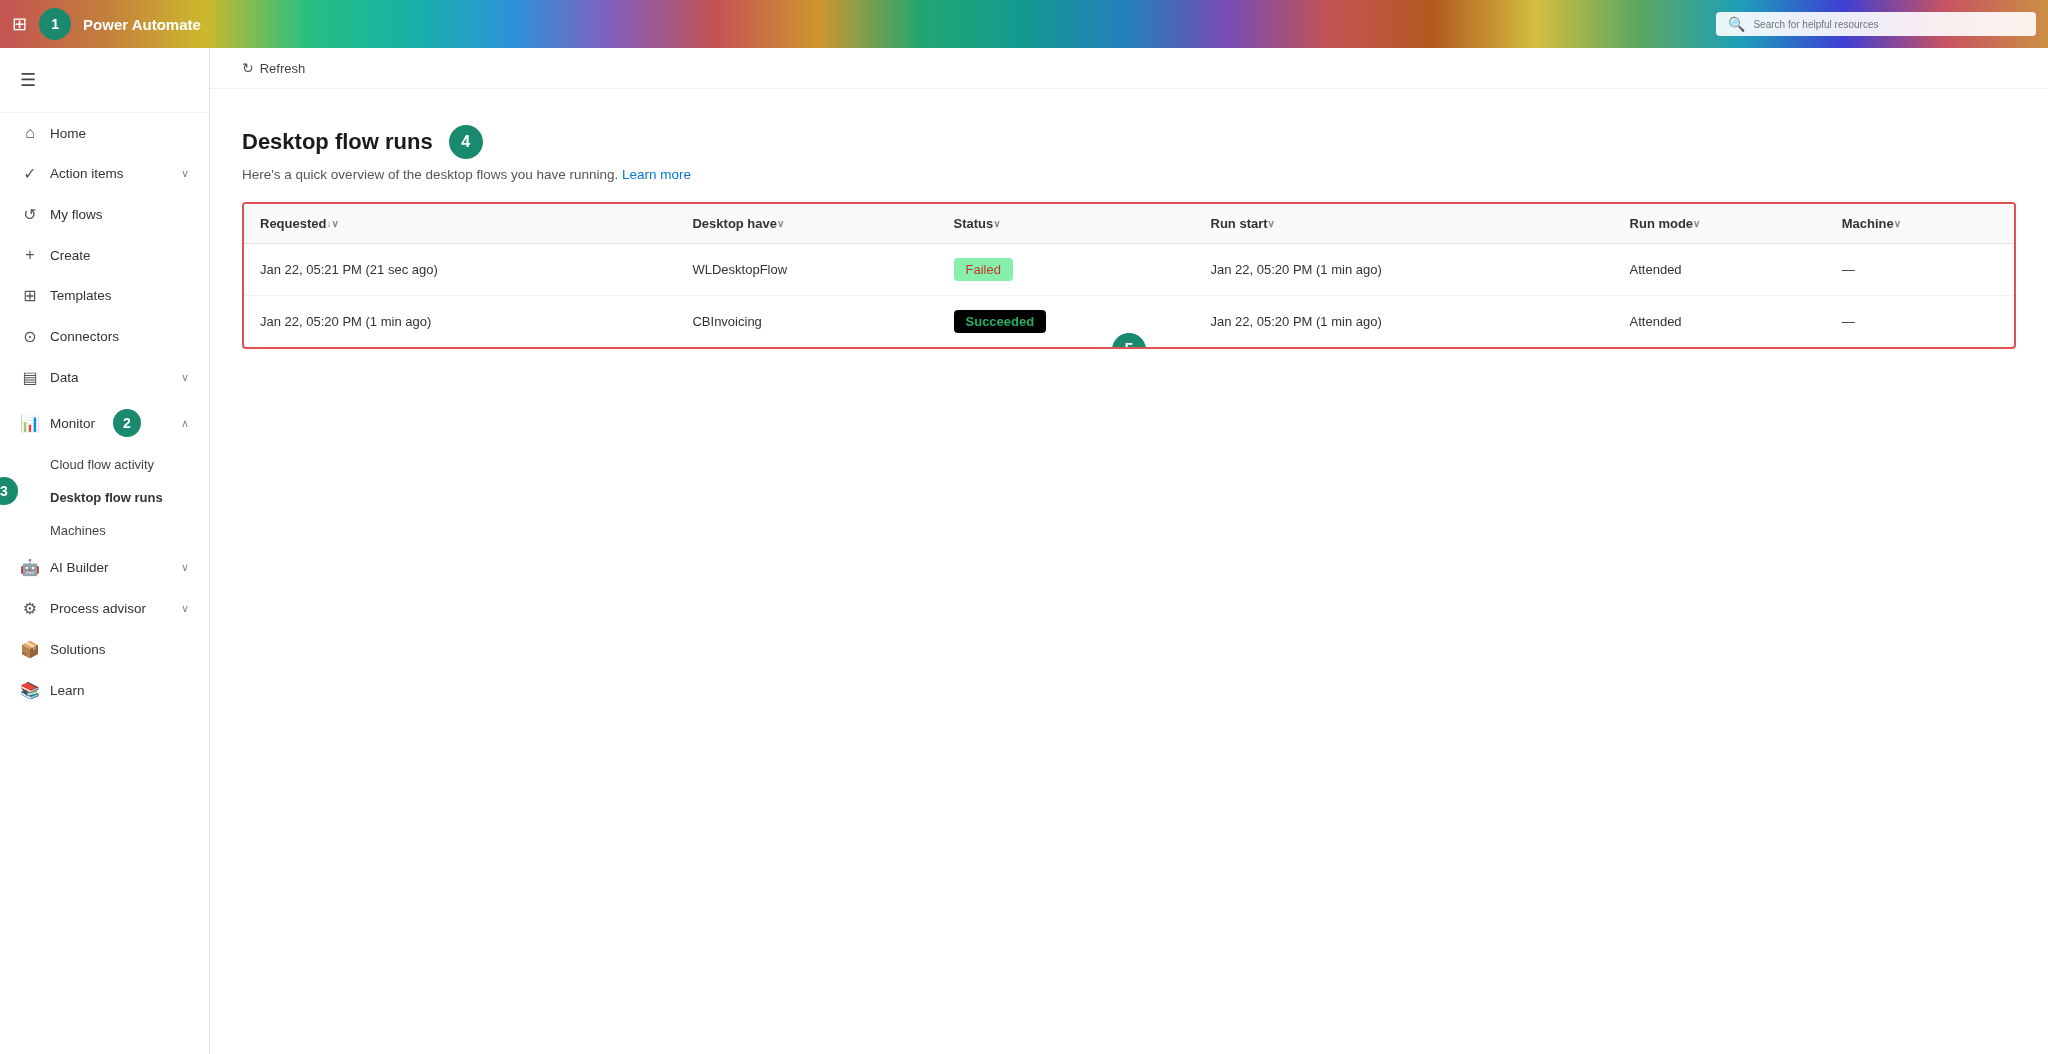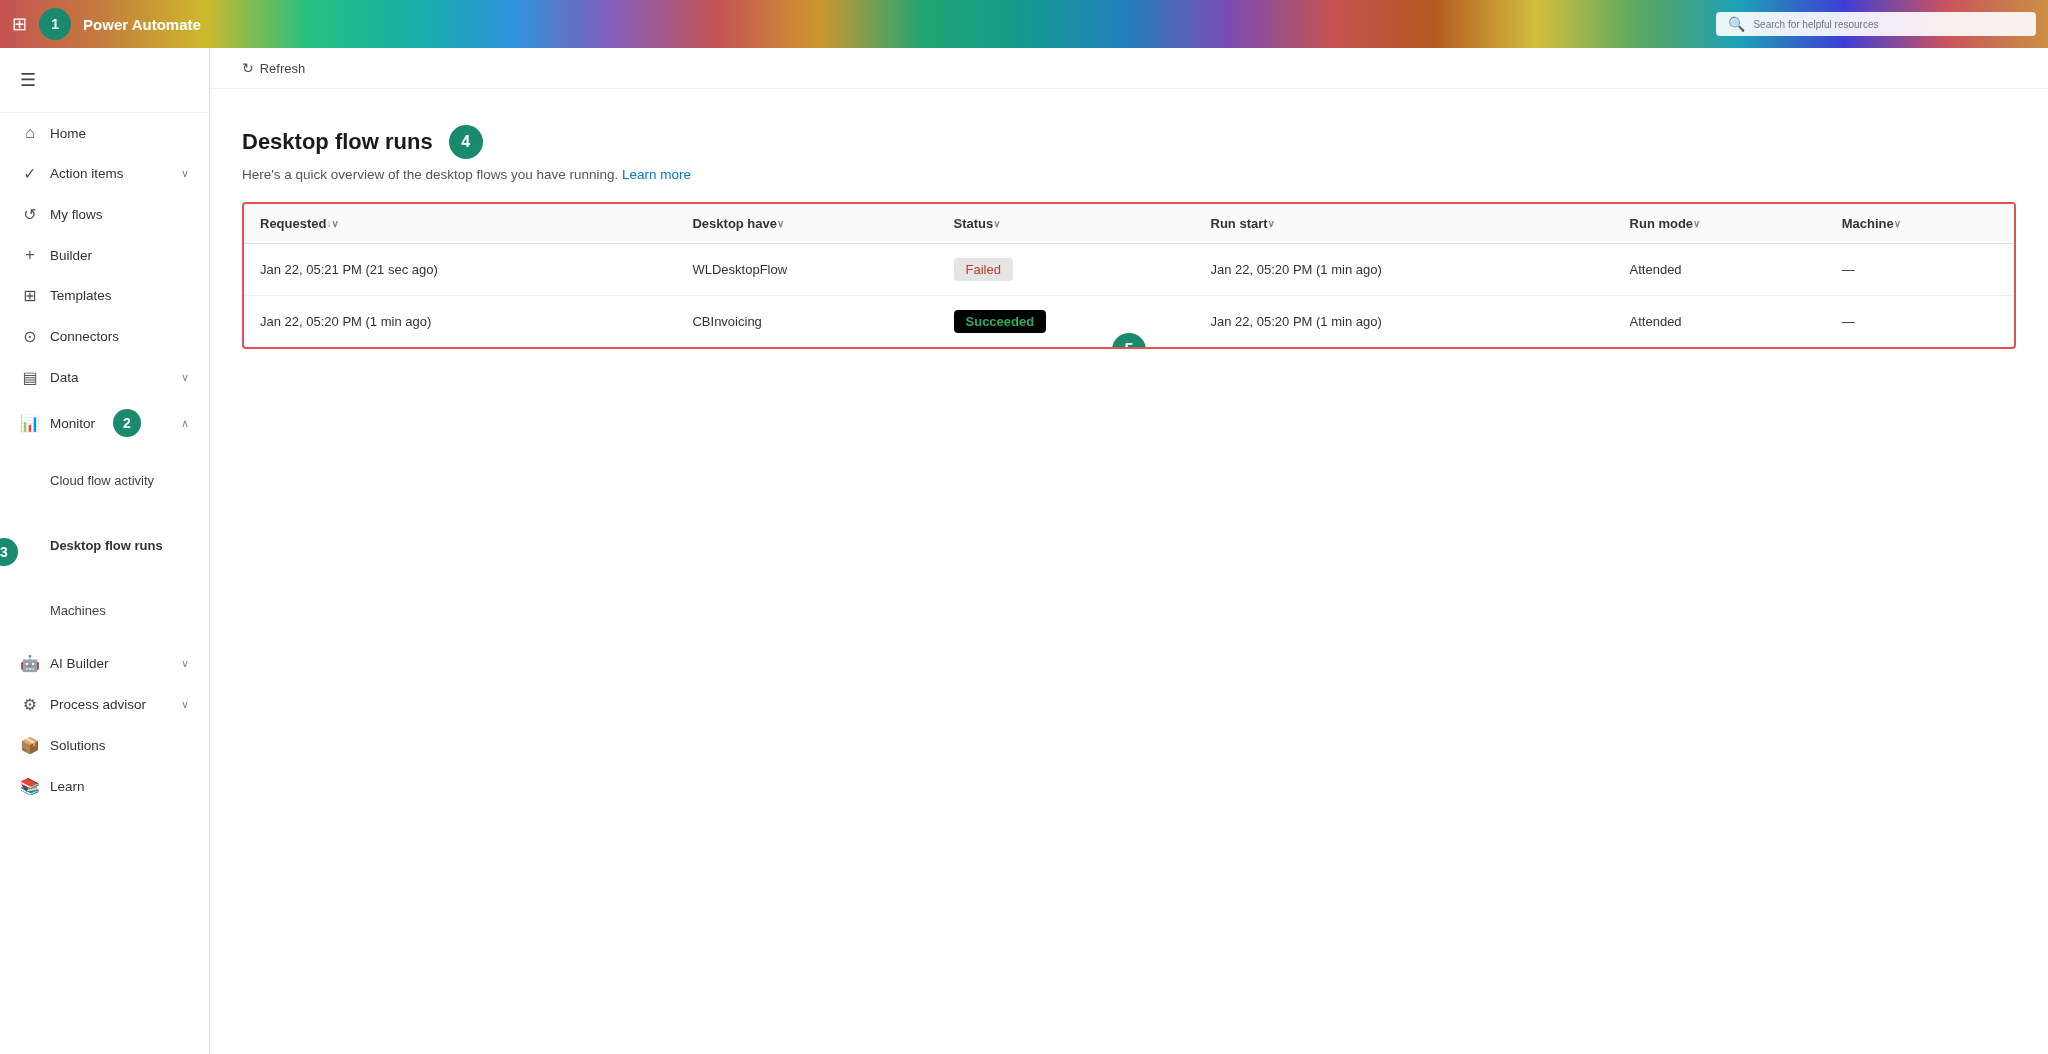--- a/index.html
+++ b/index.html
@@ -121,27 +121,27 @@
       color: #333;
       font-size: 13.5px;
       border-radius: 4px;
       margin: 1px 4px;
       position: relative;
     }
     .nav-item .nav-icon { font-size: 16px; width: 20px; text-align: center; color: #555; flex-shrink: 0; }
     .nav-item .chevron { margin-left: auto; font-size: 11px; color: #888; }
     .nav-sub-item {
       display: flex;
-      align-items: flex-start;
+      align-items: flex-end;
       padding: 8px 16px 8px 46px;
       cursor: pointer;
       color: #444;
       font-size: 13px;
       border-radius: 4px;
-      margin: 17px 4px;
+      margin: 1px 4px;
     }
     .nav-sub-item.active {
       font-weight: 700;
       color: #333;
     }
     .step-badge {
       width: 28px; height: 28px;
       border-radius: 50%;
       background: #1a8a6e;
       color: white;
@@ -252,21 +252,21 @@
       color: #333;
     }
     .status-badge {
       display: inline-block;
       padding: 4px 12px;
       border-radius: 4px;
       font-size: 13px;
       font-weight: 500;
     }
     .status-failed {
-      background: #e5e5e5;
+      background: #86efac;
       color: #c0392b;
     }
     .status-succeeded {
       background: #000000;
       color: #27ae60;
       font-weight: bold;
     }
     .dash { color: #999; }
 
     
@@ -321,21 +321,21 @@
       <span class="chevron">∨</span>
     </div>
 
     <div class="nav-item">
       <span class="nav-icon">↺</span>
       <span>My flows</span>
     </div>
 
     <div class="nav-item">
       <span class="nav-icon">+</span>
-      <span>Builder</span>
+      <span>Create</span>
     </div>
 
     <div class="nav-item">
       <span class="nav-icon">⊞</span>
       <span>Templates</span>
     </div>
 
     <div class="nav-item">
       <span class="nav-icon">⊙</span>
       <span>Connectors</span>

